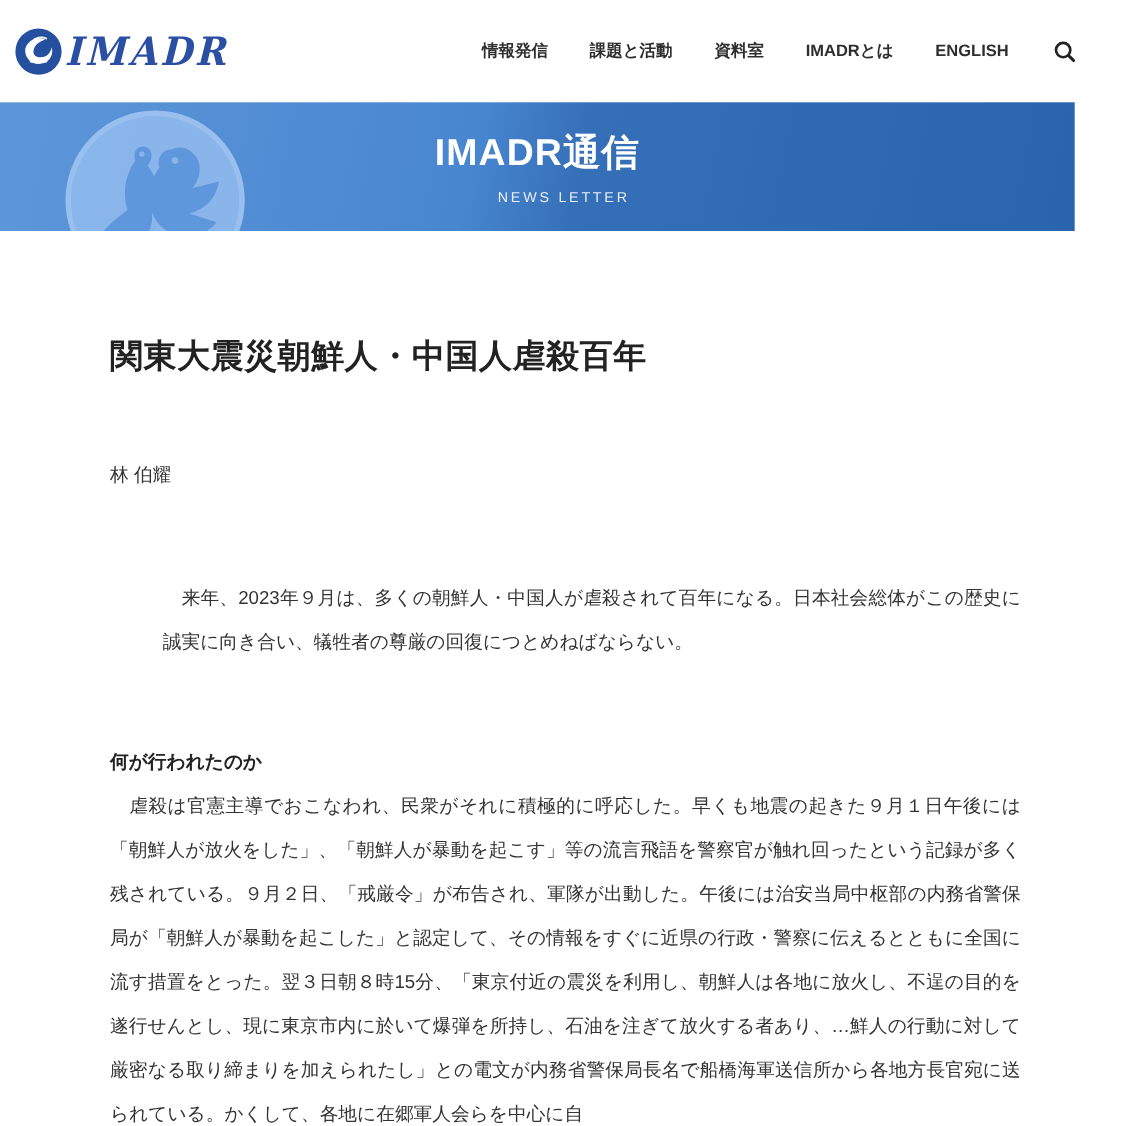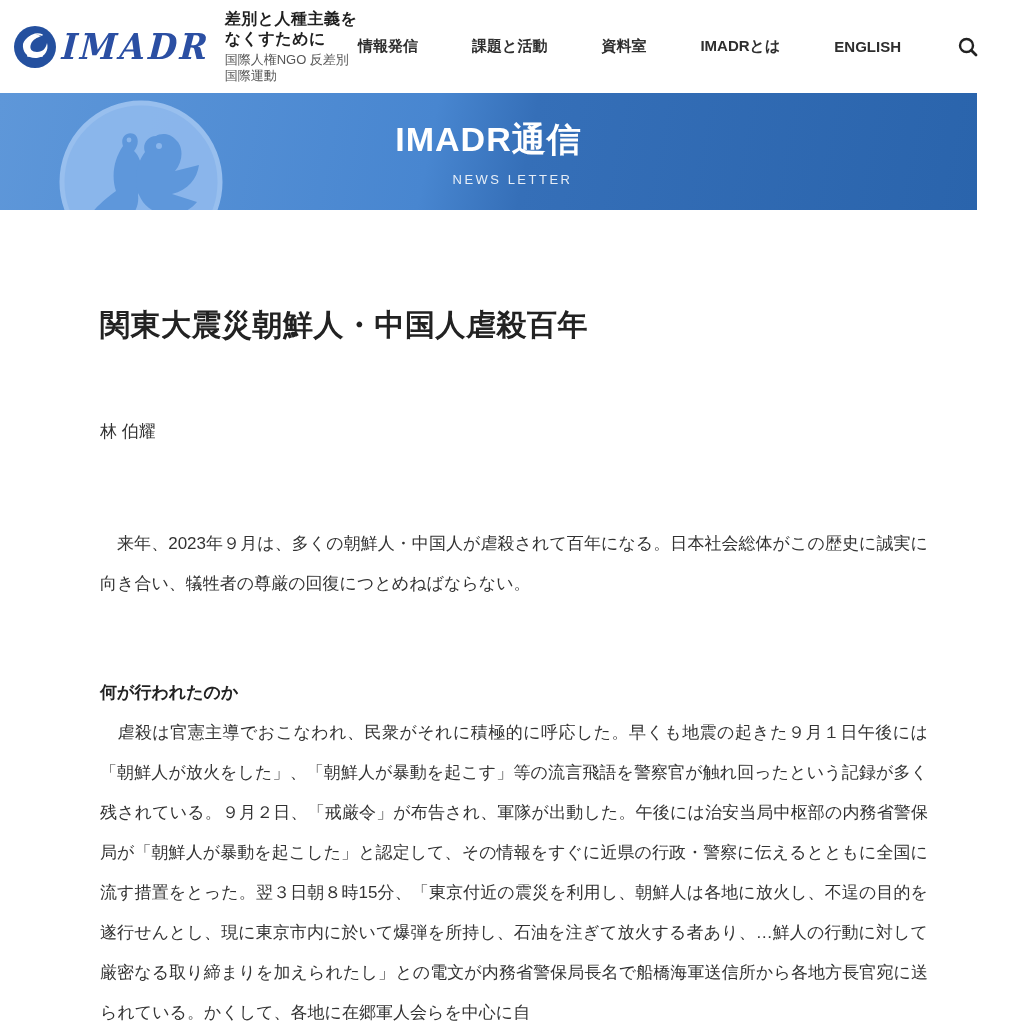--- a/index.html
+++ b/index.html
@@ -30,21 +30,21 @@
     color: #2b4fa3;
     letter-spacing: 3px;
     margin-left: 4px;
     transform: skewX(-4deg) scaleY(1.08);
     user-select: none;
   }
   .tagline-block { margin-left: 14px; line-height: 1.25; }
   .tagline { font-size: 16px; font-weight: bold; color: #1f1f1f; letter-spacing: .5px; }
   .org-name { font-size: 13px; color: #555; margin-top: 3px; }
 
-  .main-nav { margin-left: auto; display: flex; align-items: center; gap: 54px; text-align: right; }
+  .main-nav { margin-left: auto; display: flex; align-items: center; gap: 38px; text-align: right; }
   .nav-item {
     font-size: 15px; font-weight: 600; color: #2e2e2e;
     text-decoration: none; cursor: pointer; white-space: nowrap;
   }
   .search-btn {
     background: none; border: none; cursor: pointer;
     width: 26px; height: 26px; padding: 0;
     display: flex; align-items: center; justify-content: center;
   }
 
@@ -79,20 +79,21 @@
   .article-title {
     margin-top: 95px;
     font-size: 30px; font-weight: bold; color: #222;
     line-height: 1.3; letter-spacing: .5px;
   }
   .byline { margin-top: 68px; font-size: 17px; color: #333; line-height: 40px; }
   .lead-paragraph {
     margin-top: 72px;
     font-size: 17px; line-height: 40px; color: #333;
     text-align: justify;
+    margin-left: 48px;
   }
   .section-heading {
     margin-top: 69px;
     font-size: 17px; font-weight: bold; color: #222;
     line-height: 40px;
   }
   .body-paragraph {
     font-size: 17px; line-height: 40px; color: #333;
     text-align: justify;
   }
@@ -112,24 +113,20 @@
     <a class="logo-link">
       <svg class="logo-mark" viewBox="0 0 46 46" aria-hidden="true">
         <circle cx="23" cy="23" r="21" fill="#24509f"></circle>
         <path d="M11 20 C14 12, 22 9, 29 12 C25 14, 21 15, 19 20 C17 25, 20 28, 25 28 C31 28, 34 24, 35 19 C37 26, 33 33, 25 34 C16 35, 10 28, 11 20 Z" fill="#ffffff"></path>
         <path d="M17 14 C20 10, 26 9, 30 11" fill="none" stroke="#ffffff" stroke-width="1.6" stroke-linecap="round"></path>
         <rect x="15" y="30" width="16" height="3" rx="1.2" fill="#ffffff" opacity="0.85"></rect>
       </svg>
       <span class="wordmark">IMADR</span>
     </a>
 
-    <div class="tagline-block">
-      <div class="tagline">差別と人種主義をなくすために</div>
-      <div class="org-name">国際人権NGO 反差別国際運動</div>
-    </div>
 
     <nav class="main-nav">
       <a class="nav-item">情報発信</a>
       <a class="nav-item">課題と活動</a>
       <a class="nav-item">資料室</a>
       <a class="nav-item">IMADRとは</a>
       <a class="nav-item">ENGLISH</a>
       <button class="search-btn" aria-label="search">
         <svg width="22" height="22" viewBox="0 0 22 22" aria-hidden="true">
           <circle cx="9.5" cy="9.5" r="6.5" fill="none" stroke="#222" stroke-width="2.4"></circle>

